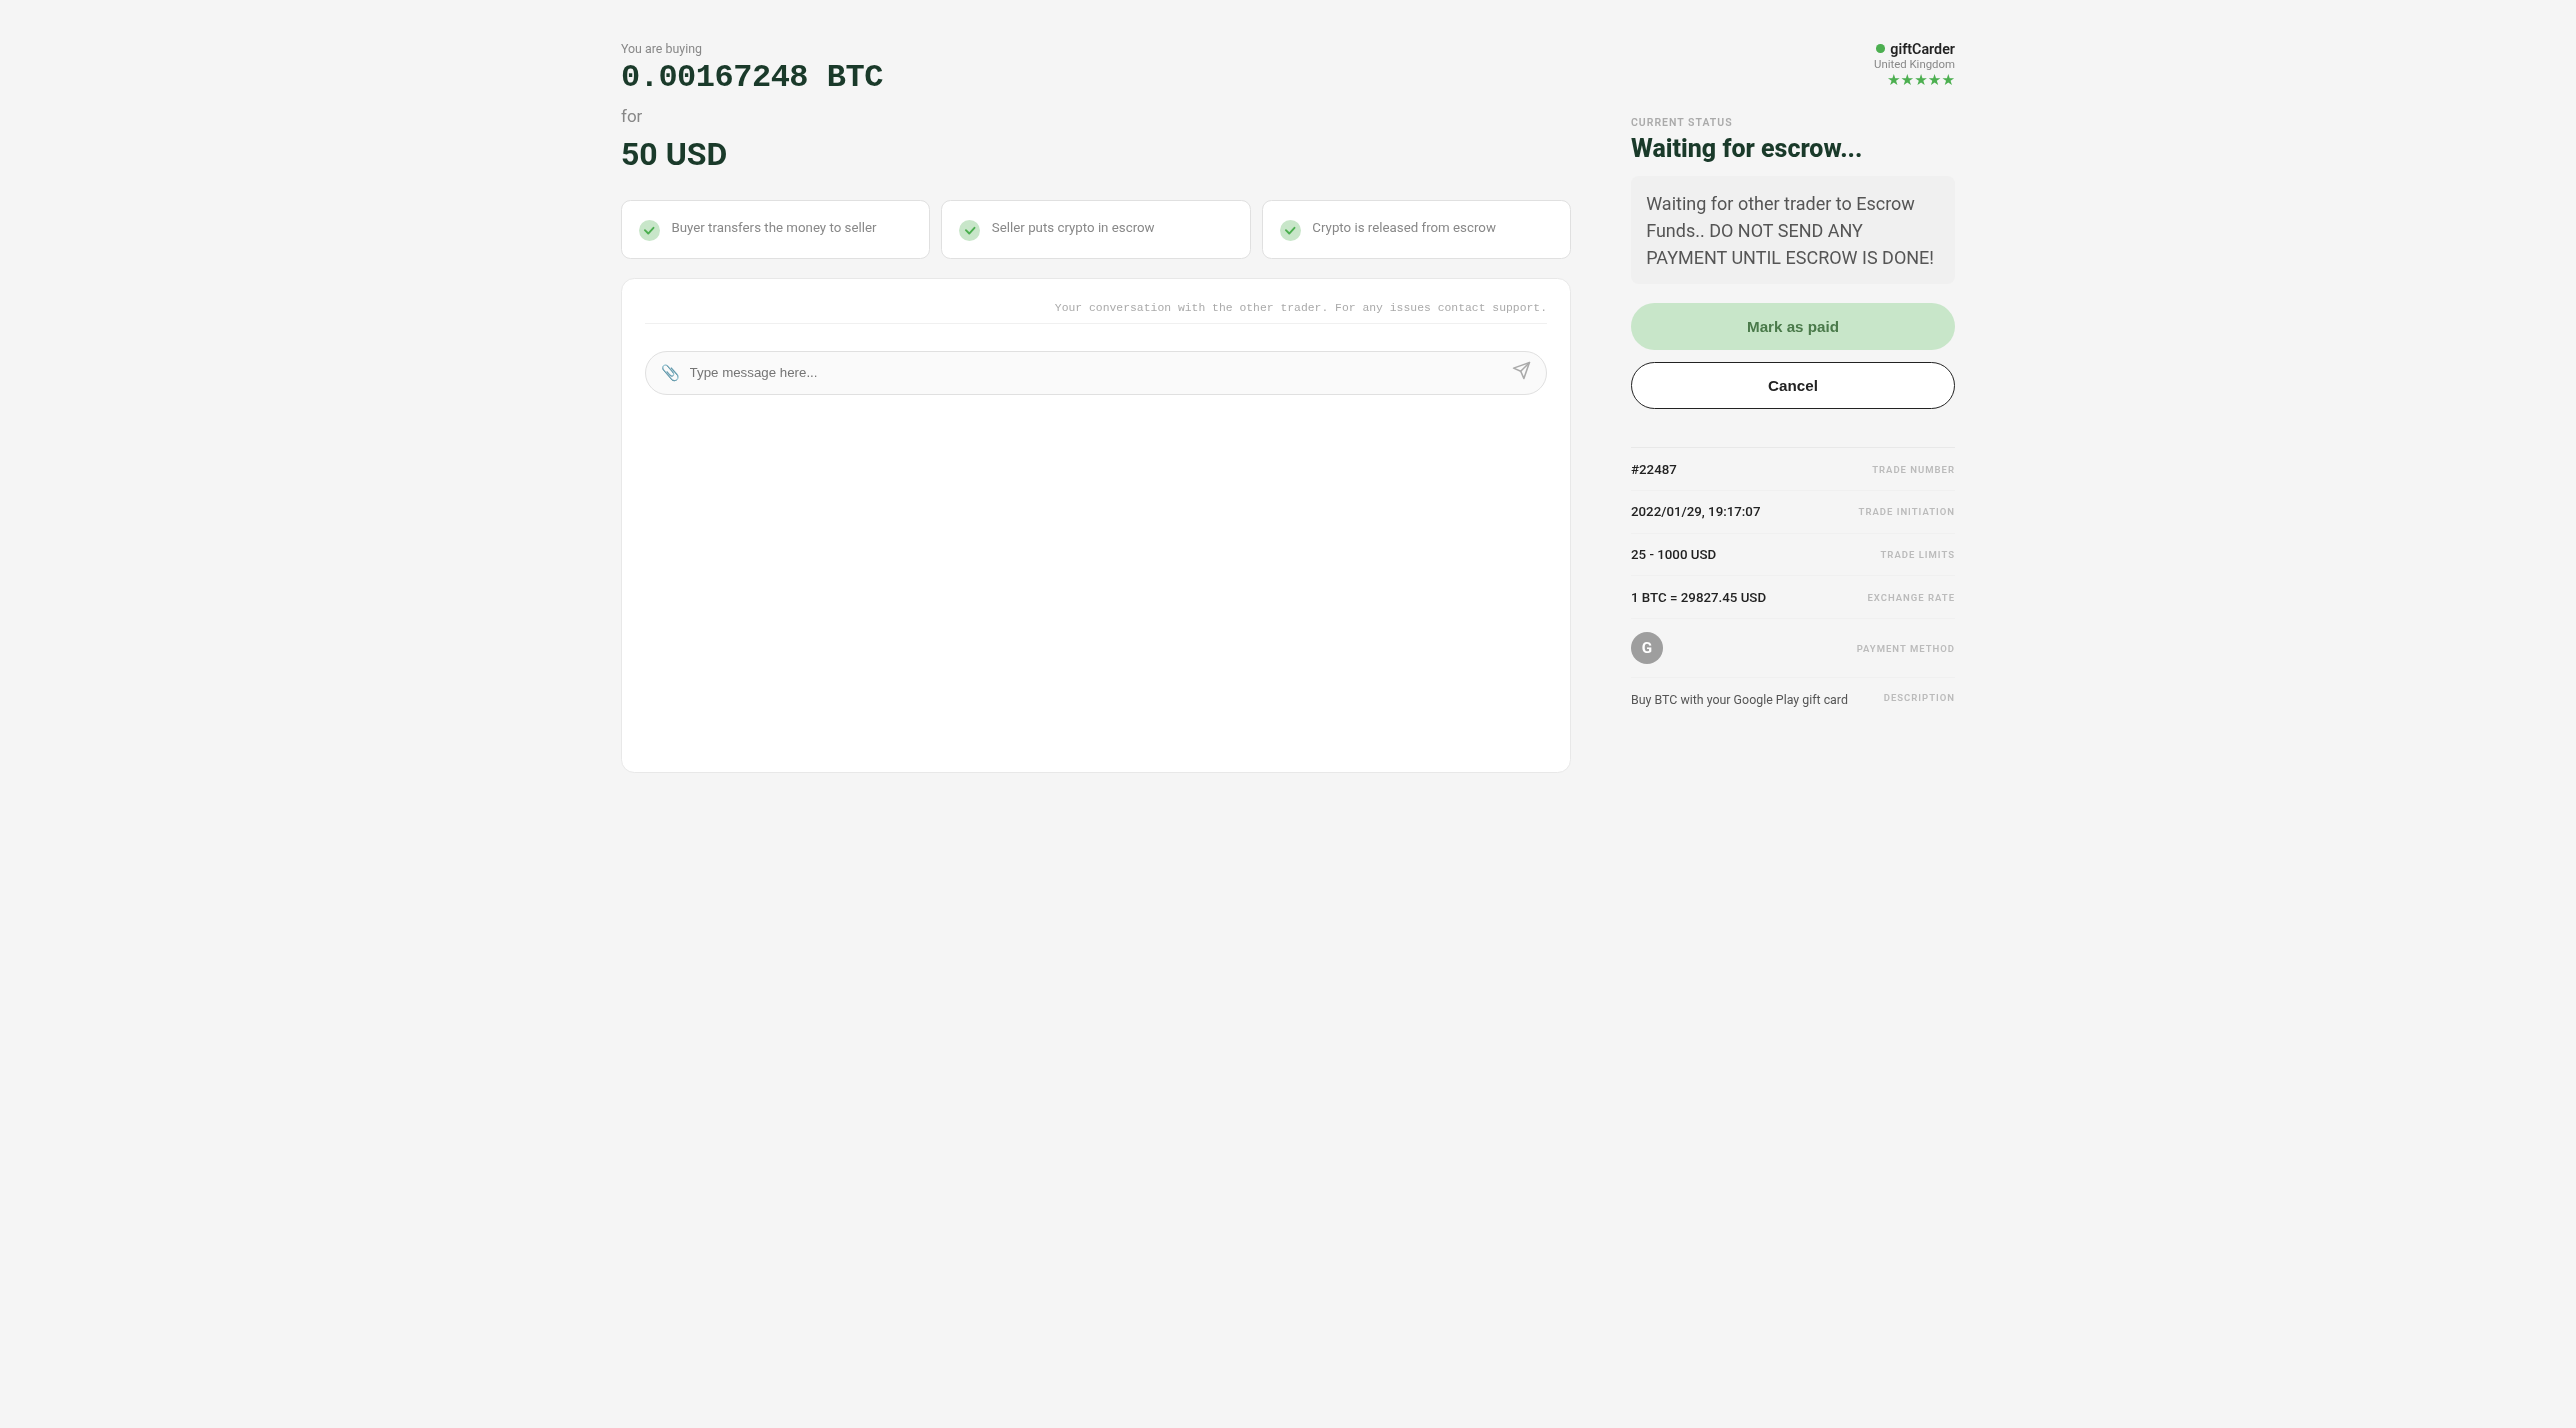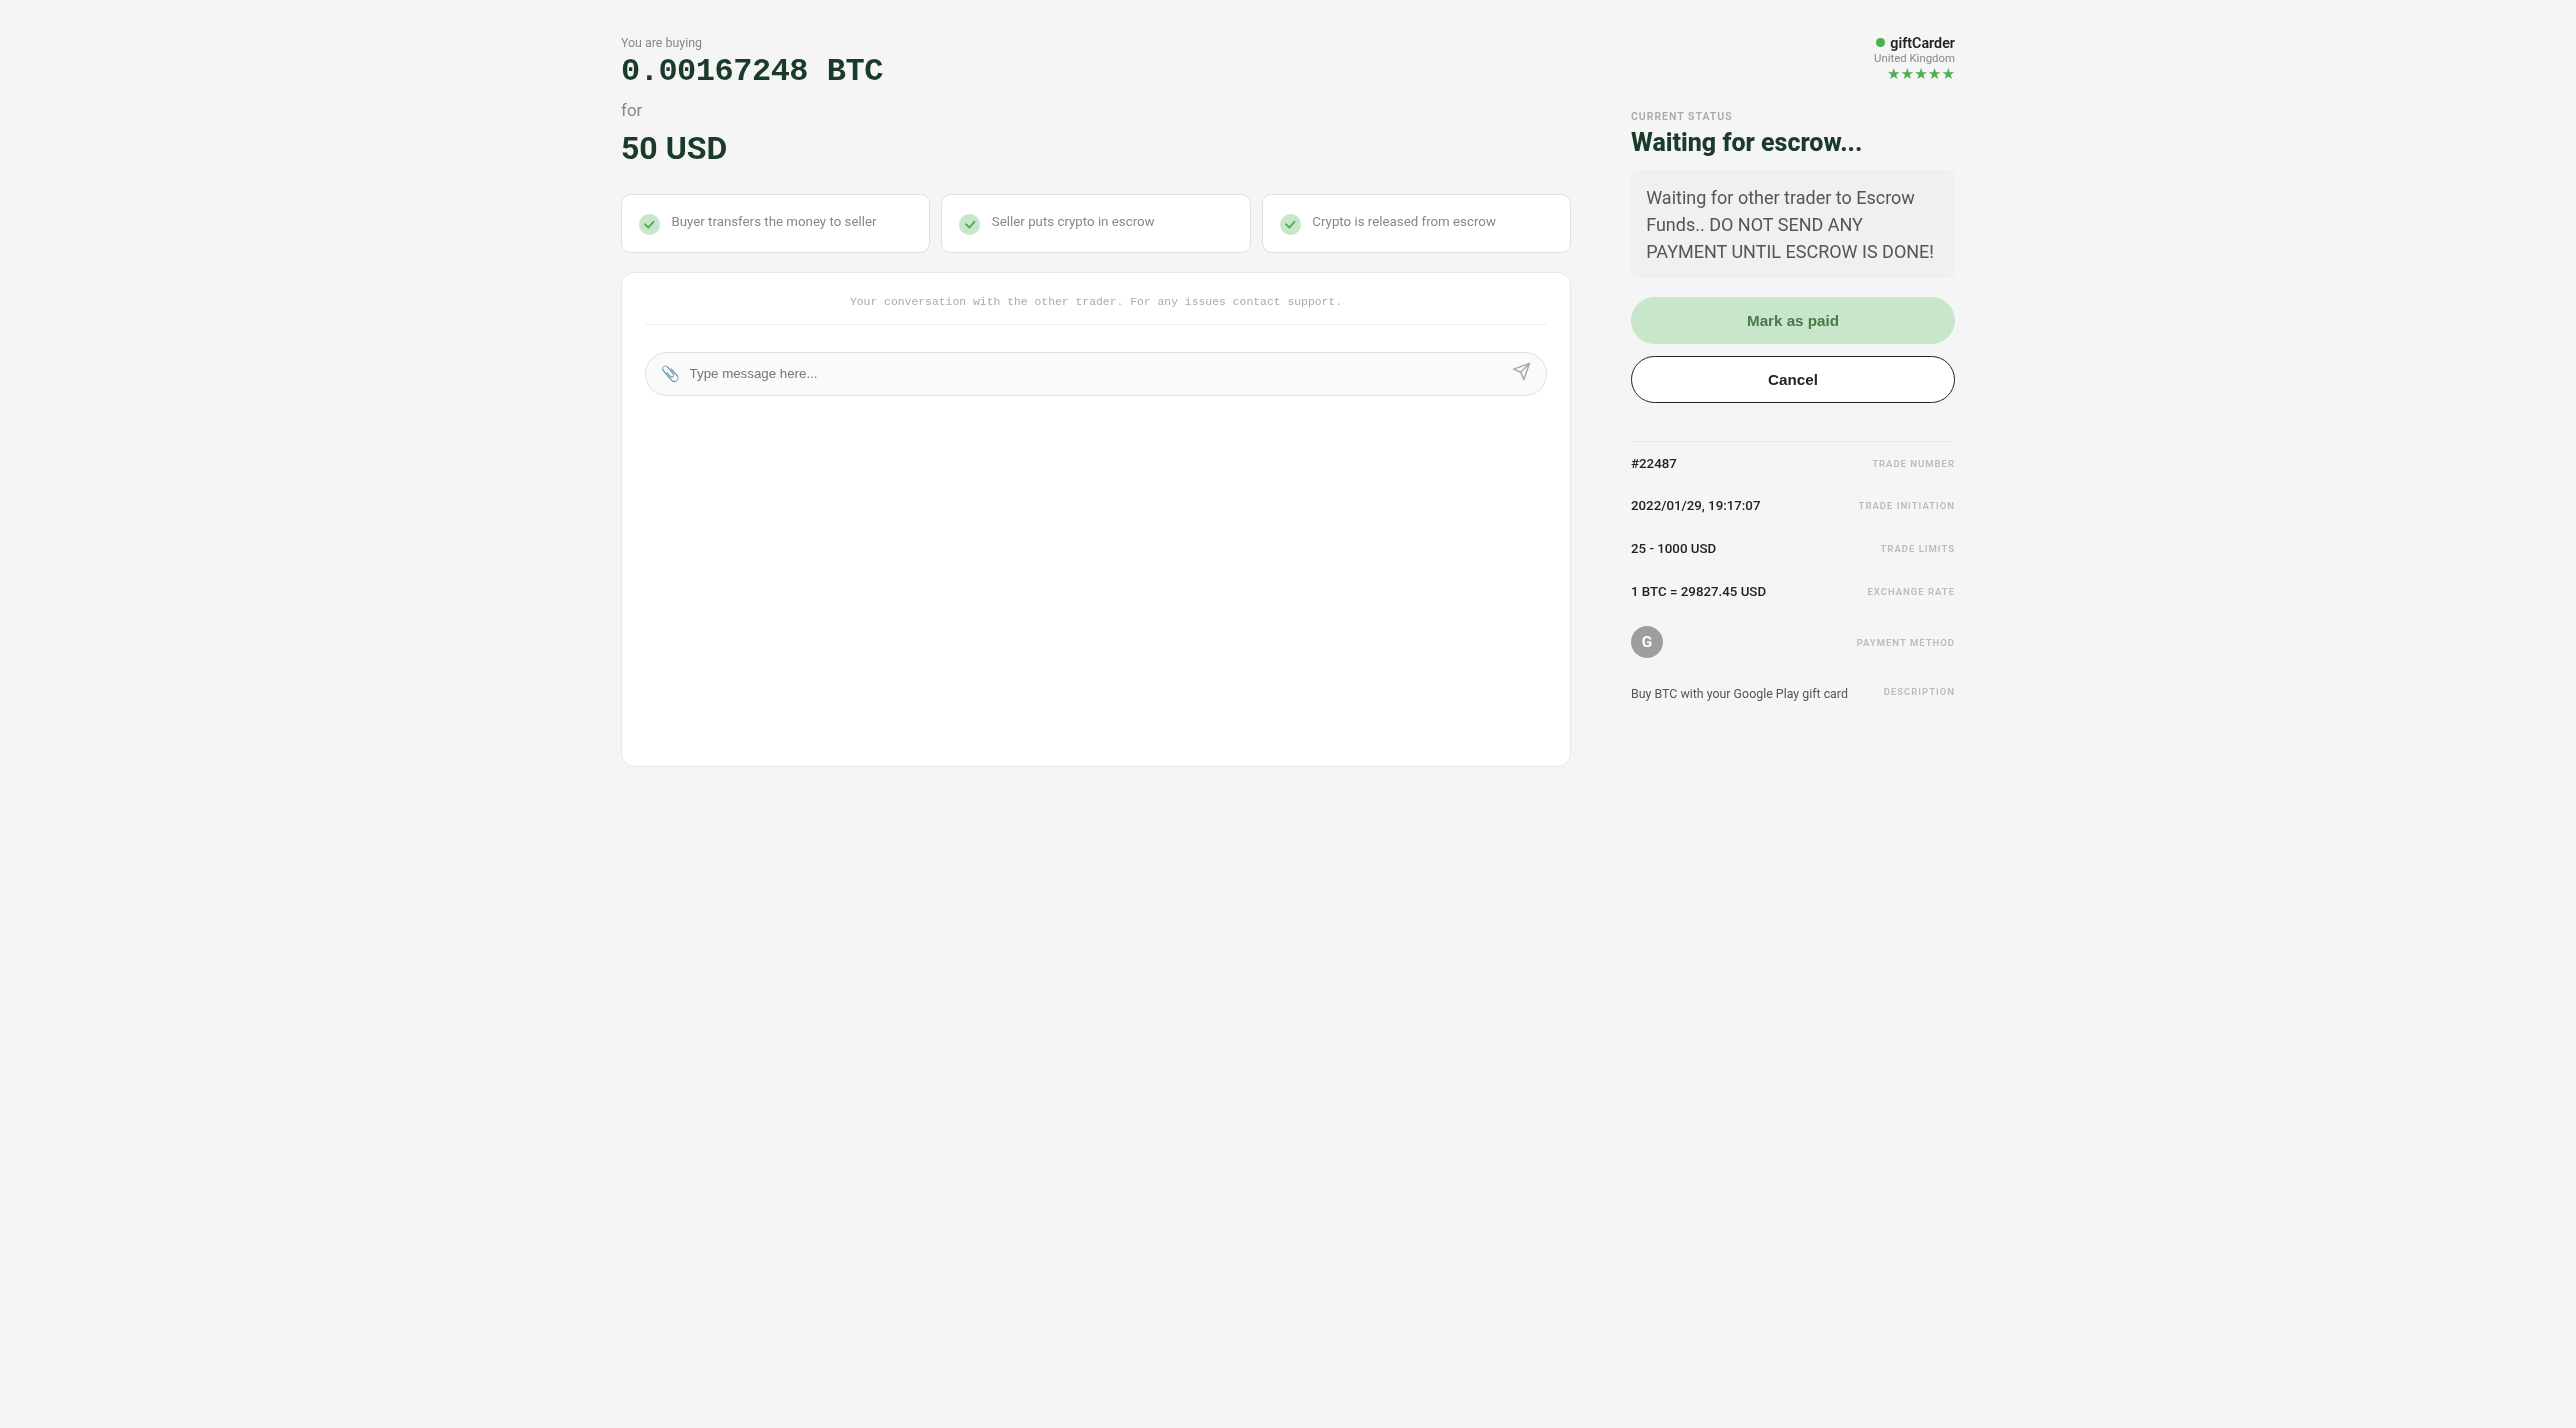--- a/index.html
+++ b/index.html
@@ -7,21 +7,21 @@
       font-family: -apple-system, BlinkMacSystemFont, 'Segoe UI', Roboto, sans-serif;
       background: #f5f5f5;
       min-height: 100vh;
       padding: 30.5px 38px;
       color: #222;
     }
     .page-layout {
       display: flex;
       gap: 60px;
       max-width: 1334px;
-      margin: 4px auto;
+      margin: 10px auto;
     }
     .main-col {
       flex: 1;
       min-width: 0;
     }
     .side-col {
       width: 324px;
       flex-shrink: 0;
     }
 
@@ -102,23 +102,23 @@
       border: 1px solid #e8e8e8;
       padding: 23px;
       display: flex;
       flex-direction: column;
       min-height: 495px;
     }
     .chat-intro {
       font-family: 'Courier New', monospace;
       font-size: 11.4px;
       color: #aaa;
-      text-align: center;
+      text-align: right;
       margin-bottom: 19px;
-      padding-bottom: 16px;
+      padding-bottom: 9px;
       border-bottom: 1px solid #f0f0f0;
     }
     .chat-messages {
       flex: 1;
       display: flex;
       flex-direction: column;
       justify-content: flex-end;
       gap: 7.6px;
       padding-bottom: 15.2px;
     }

